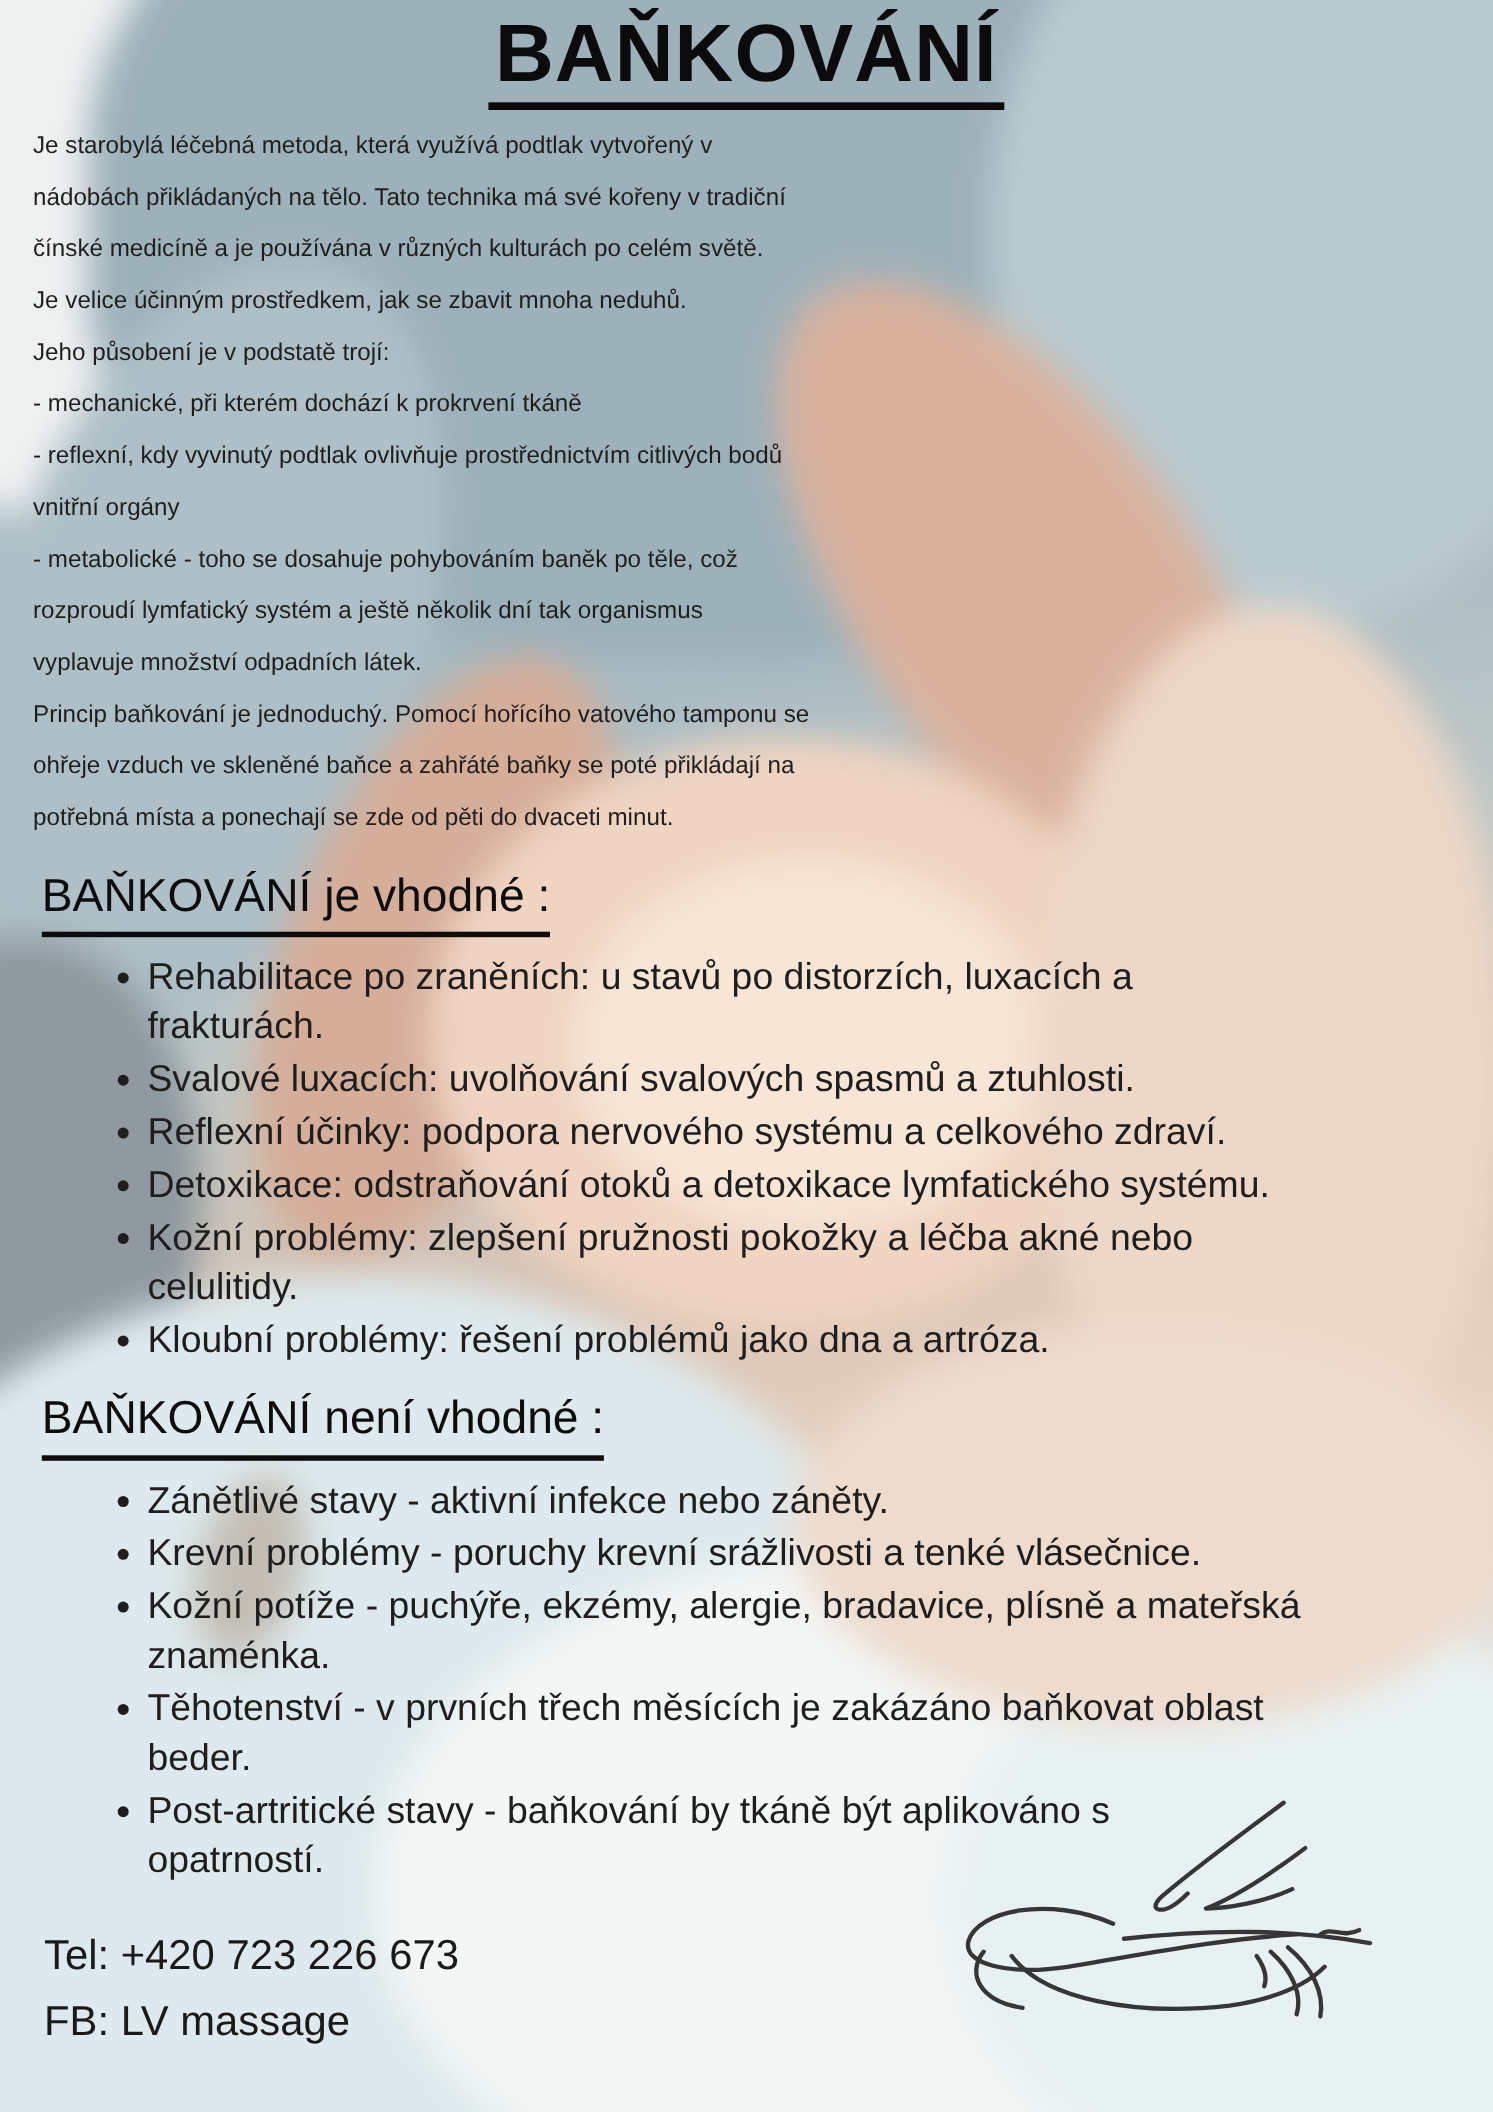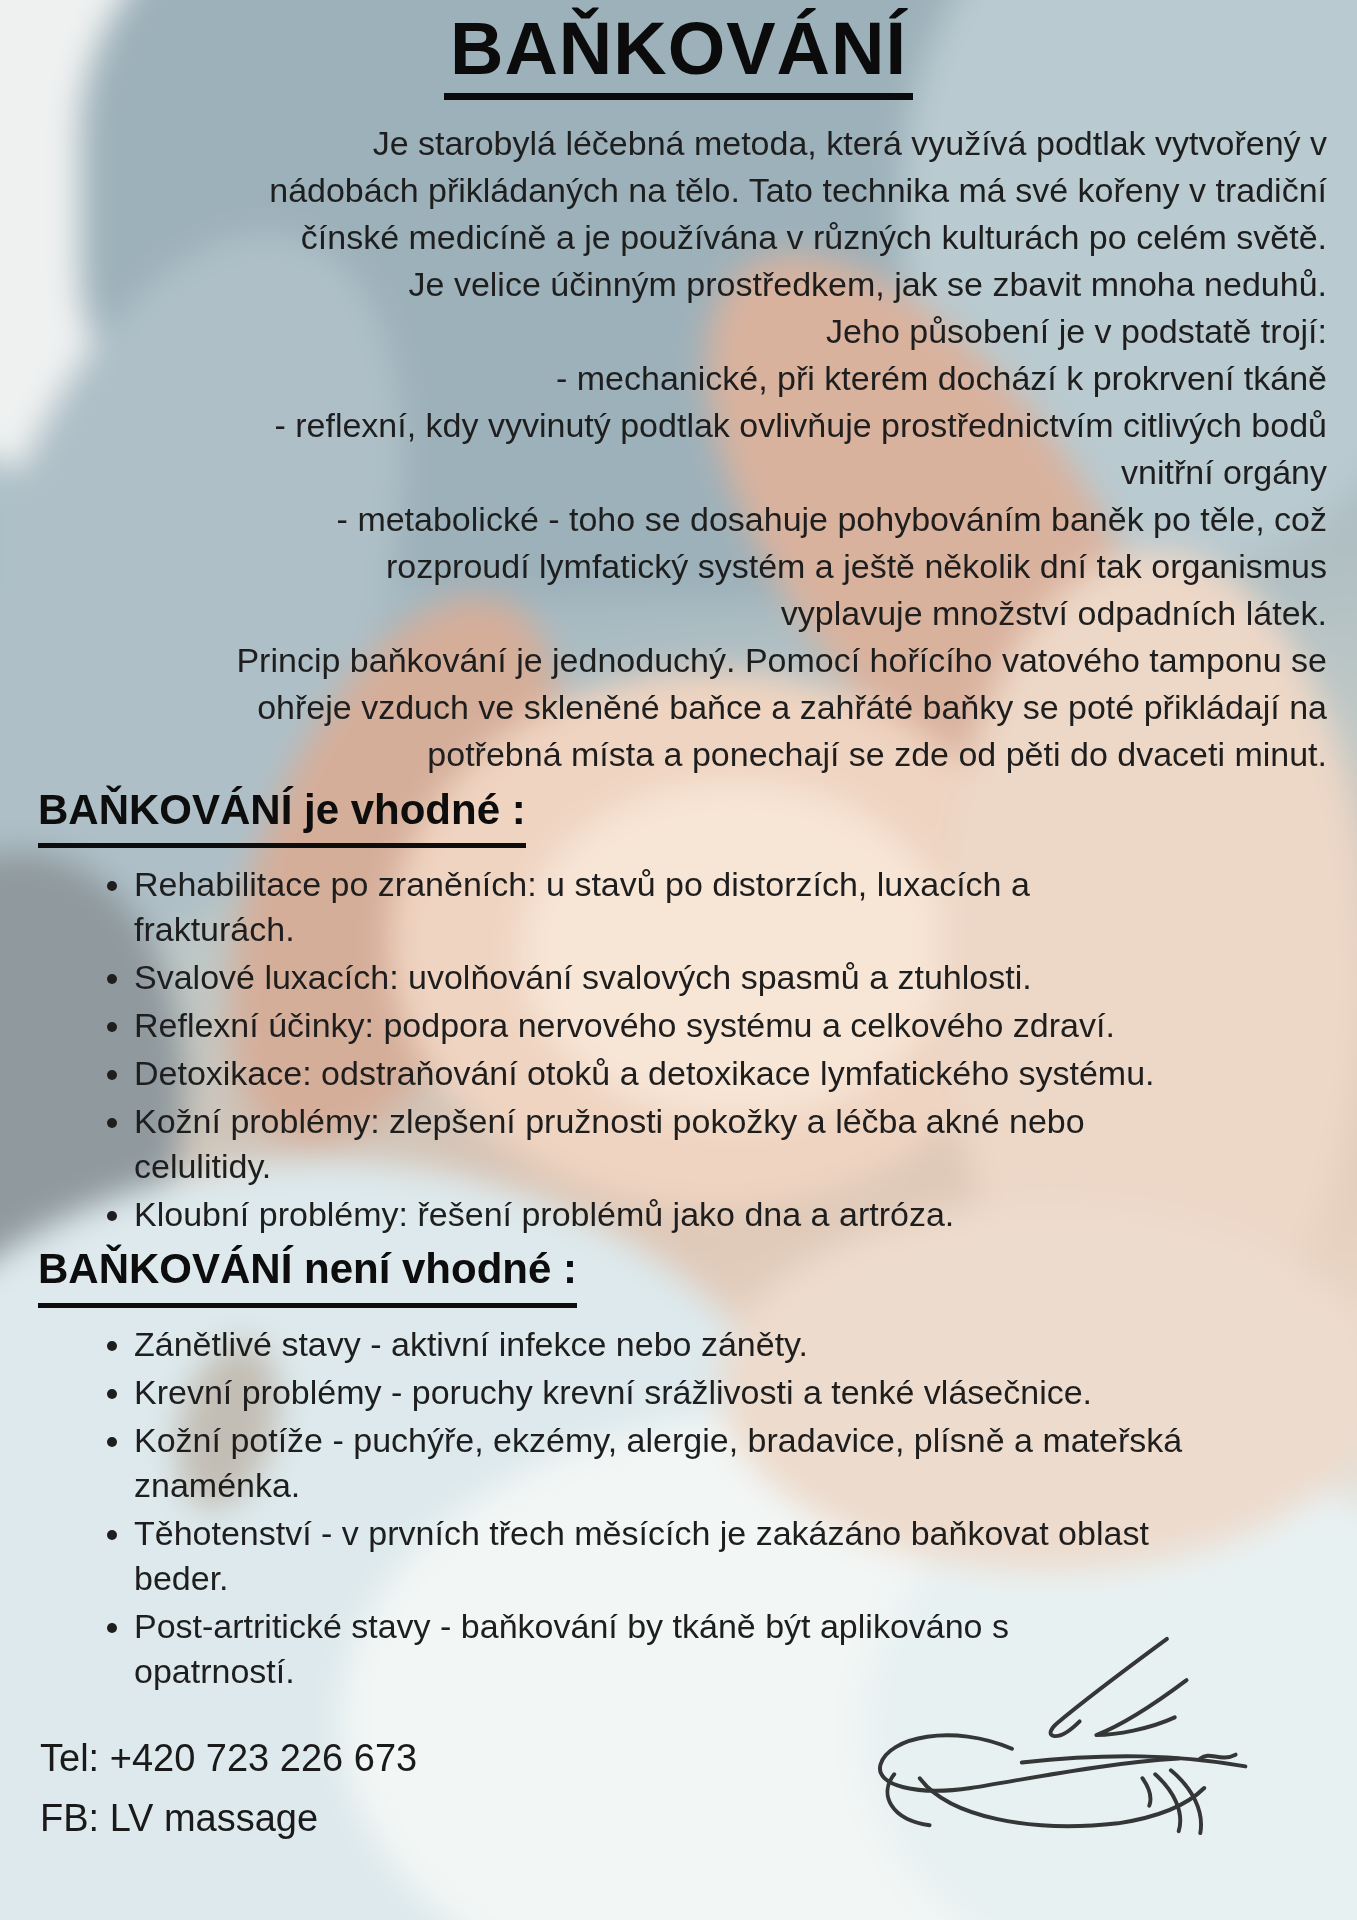--- a/index.html
+++ b/index.html
@@ -32,25 +32,25 @@
   .s-tattoo{left:220px;top:1380px;width:95px;height:170px;background:#a9937e;opacity:.5;transform:rotate(15deg);}
 
   
   .content{position:absolute;inset:0;padding:12px 30px 0 30px;box-sizing:border-box;}
   .title{margin:0;text-align:center;line-height:1;}
   .title span{
     display:inline-block;font-size:74px;font-weight:bold;color:#0b0b0b;
     letter-spacing:1px;border-bottom:7px solid #0b0b0b;padding:0 6px 7px 6px;
   }
   .intro{
-    margin:20px auto 0 auto;text-align:right;white-space:pre-line;
-    font-size:34px;line-height:47px;color:#1e1e1e;
+    margin:8px auto 0 auto;text-align:left;white-space:pre-line;
+    font-size:22px;line-height:47px;color:#1e1e1e;
   }
   .section-heading{
-    margin:8px 0 0 8px;font-size:42px;line-height:1.15;font-weight:bold;color:#0d0d0d;
+    margin:24px 0 0 8px;font-size:42px;line-height:1.15;font-weight:normal;color:#0d0d0d;
   }
   .section-heading span{display:inline-block;border-bottom:5px solid #0d0d0d;padding-bottom:9px;}
   ul.flyer-list{
     margin:14px 0 0 0;padding:0 40px 0 104px;list-style:disc outside;
   }
   ul.flyer-list li{
     font-size:34px;line-height:45px;margin:0 0 3px 0;white-space:pre-line;
     max-width:1190px;color:#1e1e1e;
   }
   .contact{margin:34px 0 0 10px;font-size:38px;line-height:60px;color:#1a1a1a;}

